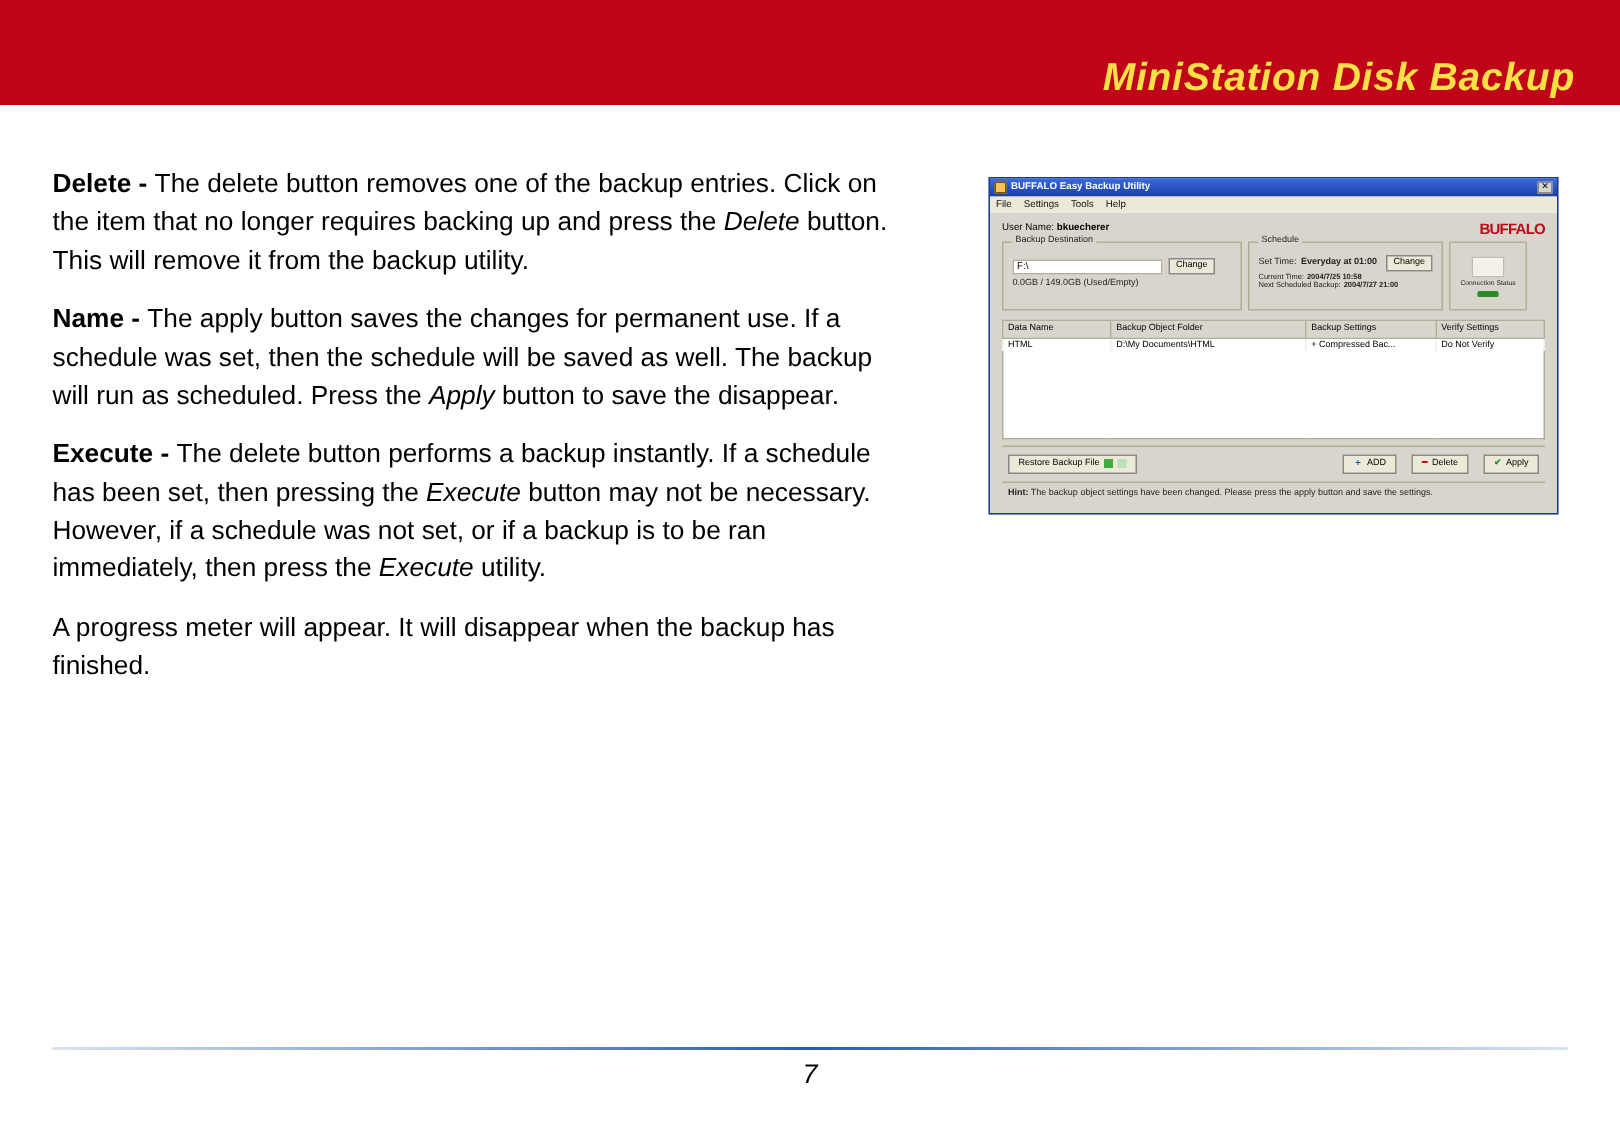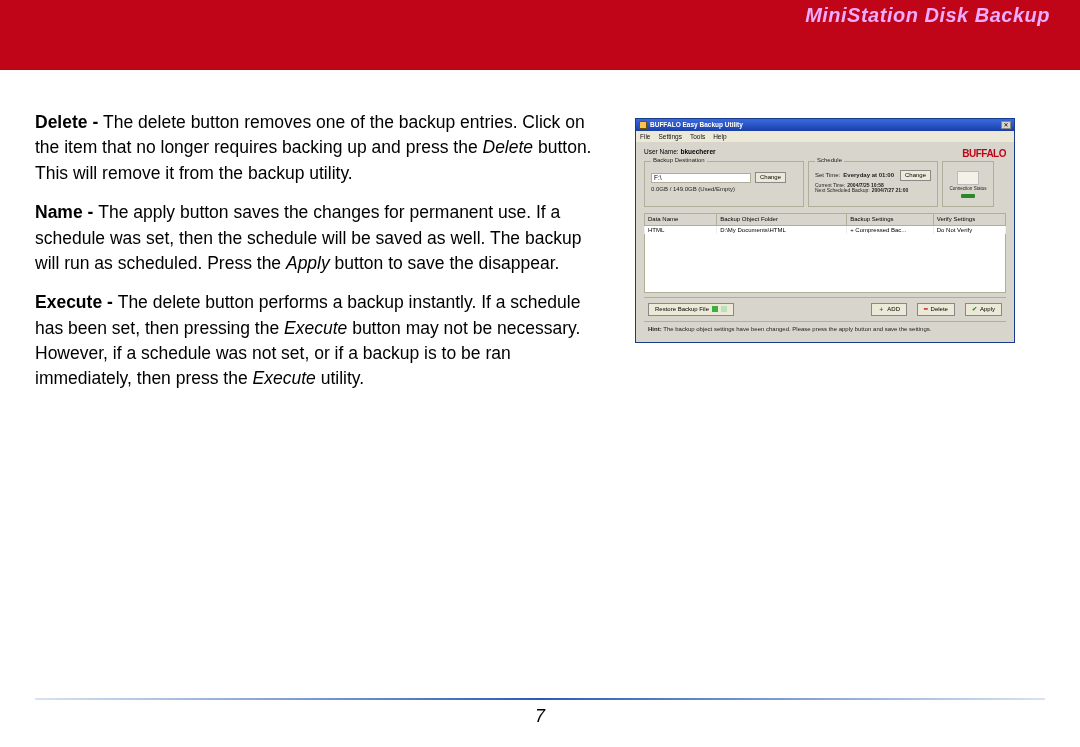--- a/index.html
+++ b/index.html
@@ -15,31 +15,31 @@
   }
   .red-band {
     background: #c00518;
     height: 70px;
     width: 100%;
     position: relative;
   }
   .header-title {
     position: absolute;
     right: 30px;
-    top: 4px;
-    color: #f0abfc;
+    top: 36px;
+    color: #fde047;
     font-style: italic;
     font-weight: bold;
-    font-size: 20px;
+    font-size: 26px;
     letter-spacing: 0.5px;
   }
   .content {
     display: flex;
     padding: 40px 35px 0 35px;
-    gap: 40px;
+    gap: 64px;
   }
   .text-col {
     width: 560px;
     font-size: 17.5px;
     line-height: 1.45;
     color: #000;
   }
   .text-col p { margin: 0 0 14px 0; }
   .word-bold { font-weight: bold; }
   .word-italic { font-style: italic; }
@@ -139,20 +139,21 @@
   <div class="text-col">
     <p>
       <span class="word-bold">Delete - </span><span>The delete button removes one of the backup entries.  Click on the item that no longer requires backing up and press the </span><span class="word-italic">Delete</span><span> button.  This will remove it from the backup utility.</span>
     </p>
     <p>
       <span class="word-bold">Name - </span><span>The apply button saves the changes for permanent use.  If a schedule was set, then the schedule will be saved as well.  The backup will run as scheduled.  Press the </span><span class="word-italic">Apply</span><span> button to save the disappear.</span>
     </p>
     <p>
       <span class="word-bold">Execute - </span><span>The delete button performs a backup instantly.  If a schedule has been set, then pressing the </span><span class="word-italic">Execute</span><span> button may not be necessary.  However, if a schedule was not set, or if a backup is to be ran immediately, then press the </span><span class="word-italic">Execute</span><span> utility.</span>
     </p>
+    <p>A progress meter will appear.  It will disappear when the backup has finished.</p>
   </div>
 
   <div class="screenshot-col">
     <div class="app-window">
 
       <div class="titlebar">
         <div class="titlebar-icon"></div>
         <div class="titlebar-text">BUFFALO Easy Backup Utility</div>
         <div class="titlebar-close">✕</div>
       </div>

